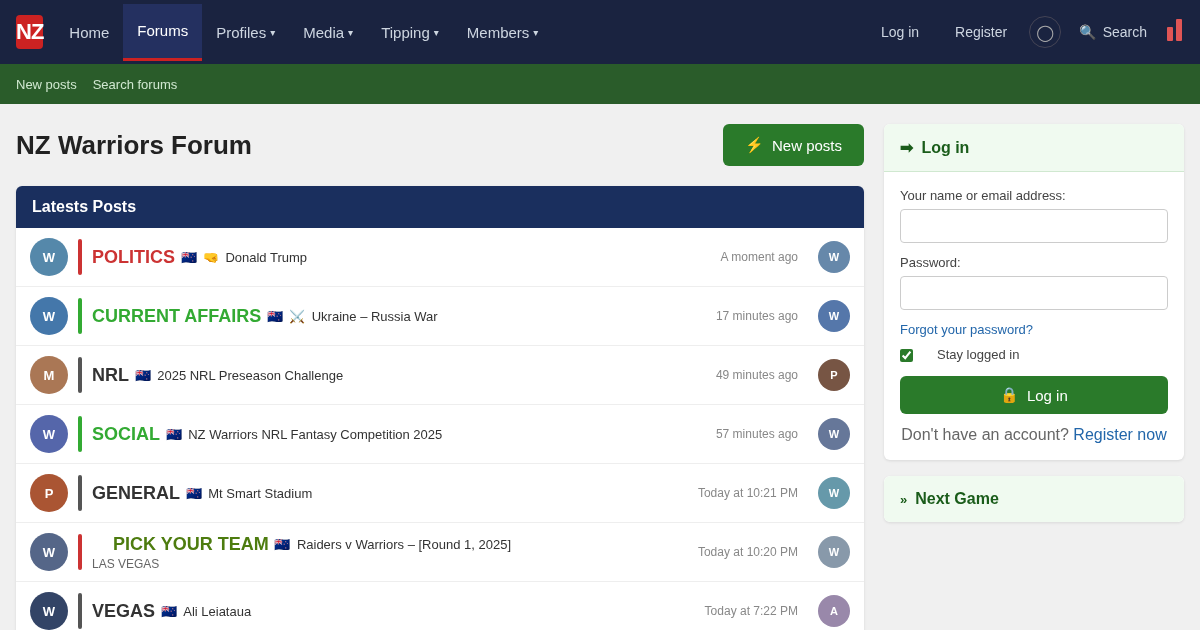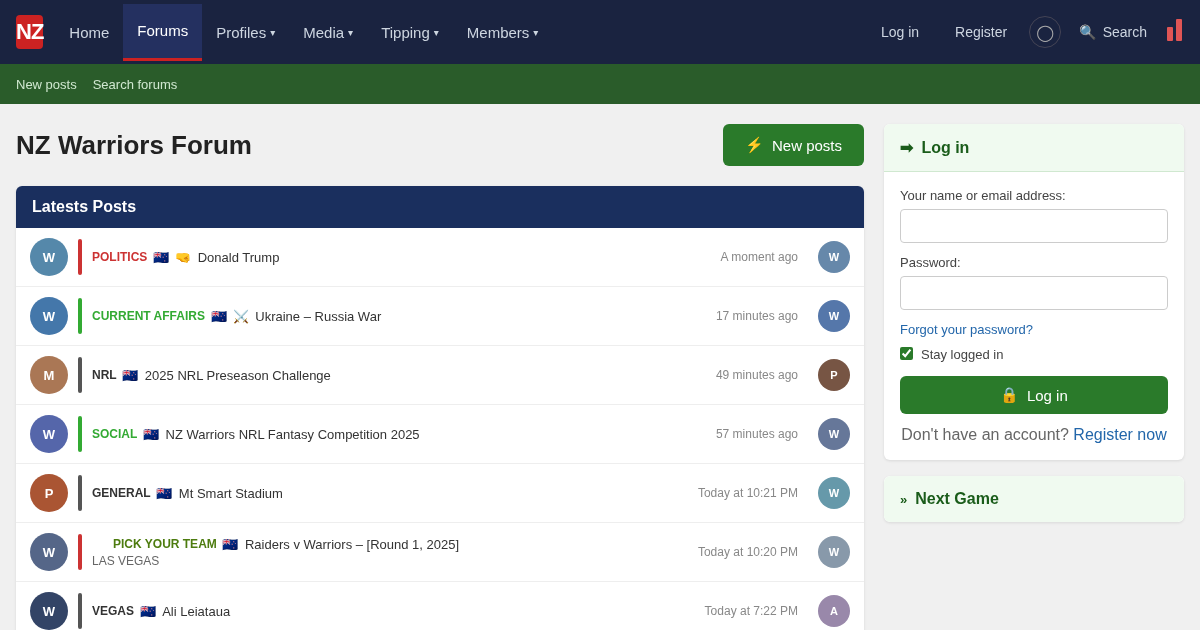--- a/index.html
+++ b/index.html
@@ -203,21 +203,21 @@
       min-width: 0;
     }
     .post-title-line {
       display: flex;
       align-items: center;
       gap: 6px;
       flex-wrap: wrap;
     }
     .post-category {
       font-weight: bold;
-      font-size: 12px;
+      font-size: 18px;
     }
     .post-category.politics { color: #cc3333; }
     .post-category.current-affairs { color: #33aa33; }
     .post-category.nrl { color: #333; }
     .post-category.social { color: #33aa33; }
     .post-category.general { color: #333; }
     .post-category.pick-your-team { color: #4d7c0f; margin-left: 21px; }
     .post-category.player { color: #333; }
     .post-emoji { font-size: 13px; }
     .post-text {
@@ -283,22 +283,22 @@
     }
     .forgot-link {
       color: #2266aa;
       font-size: 13px;
       text-decoration: none;
       display: block;
       margin-bottom: 10px;
     }
     .stay-logged {
       display: flex;
-      align-items: flex-start;
-      gap: 8px;
+      align-items: flex-end;
+      gap: 24px;
       margin-bottom: 14px;
     }
     .stay-logged input { accent-color: #2a7a2a; }
     .stay-logged label { font-size: 13px; color: #444; }
     .btn-login-form {
       width: 100%;
       background: #2a7a2a;
       color: white;
       border: none;
       padding: 10px;

